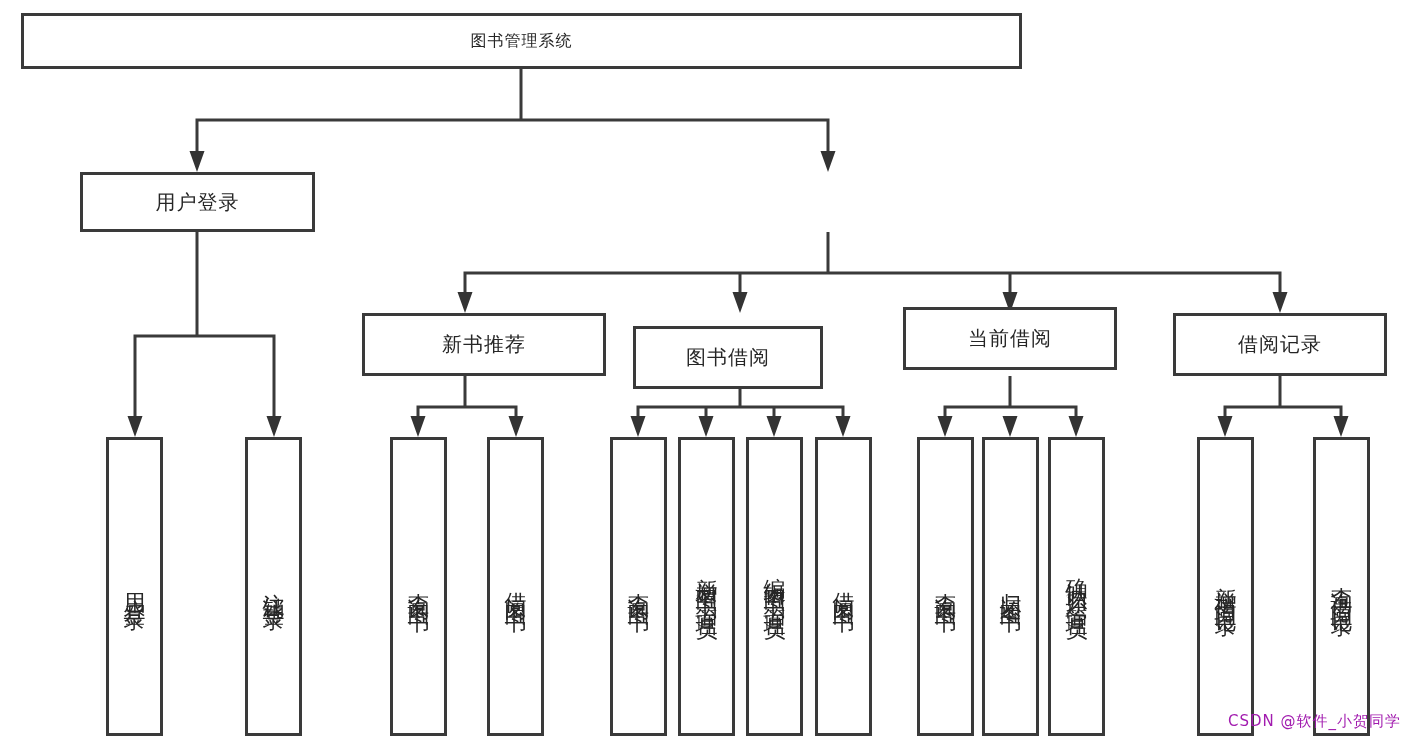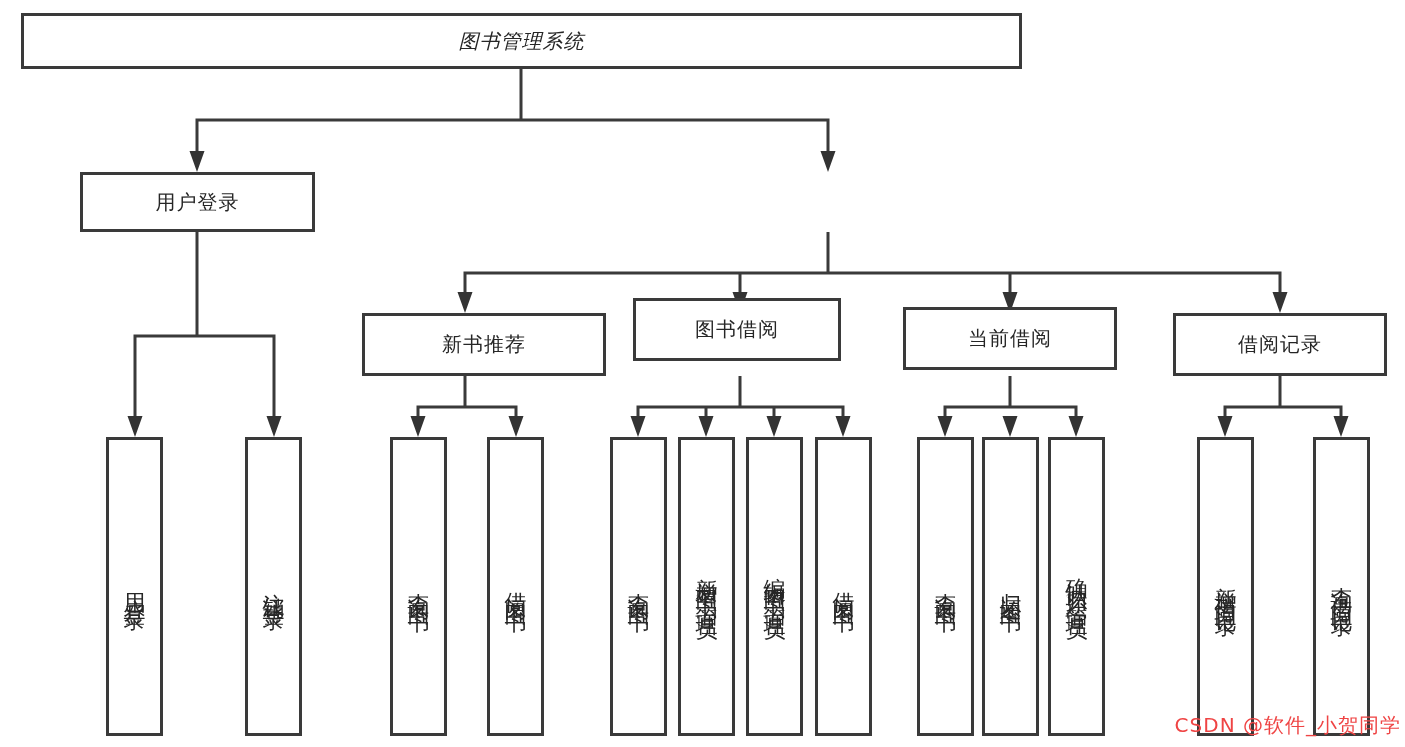--- a/index.html
+++ b/index.html
@@ -8,29 +8,29 @@
     font-family:"DejaVu Sans","Liberation Sans",sans-serif;
     color:#262626;overflow:hidden;
   }
   #connectors{position:absolute;left:0;top:0;width:1405px;height:747px;}
   .box{
     position:absolute;box-sizing:border-box;
     border:3px solid #3a3a3a;background:#ffffff;
     display:flex;align-items:center;justify-content:center;
   }
   .hlabel{font-size:20px;letter-spacing:1px;}
-  .root-label{font-size:20px;letter-spacing:1px;font-style:italic;}
+  .root-label{font-size:16px;letter-spacing:1px;}
   .leaf{
     writing-mode:vertical-rl;text-orientation:mixed;
     font-size:22px;letter-spacing:6px;line-height:1;
     white-space:nowrap;
   }
   .watermark{
     position:absolute;right:4px;top:712px;
-    color:#ef4444;font-size:20px;letter-spacing:1px;z-index:5;
+    color:#a21caf;font-size:15px;letter-spacing:1px;z-index:5;
   }
 </style>
 </head>
 <body>
 
 <div id="canvas">
 
   <svg id="connectors" viewBox="0 0 1405 747" xmlns="http://www.w3.org/2000/svg">
     <path fill="none" stroke="#3a3a3a" stroke-width="3" d="
       M521 69 L521 121
@@ -85,21 +85,21 @@
       M1068.5 416 L1083.5 416 L1076 437 Z
       M1217.5 416 L1232.5 416 L1225 437 Z
       M1333.5 416 L1348.5 416 L1341 437 Z"></path>
   </svg>
 
   <div class="box root-label" style="left:21px;top:13px;width:1001px;height:56px">图书管理系统</div>
 
   <div class="box hlabel" style="left:80px;top:172px;width:235px;height:60px">用户登录</div>
 
   <div class="box hlabel" style="left:362px;top:313px;width:244px;height:63px">新书推荐</div>
-  <div class="box hlabel" style="left:633px;top:298px;width:208px;height:63px">图书借阅</div>
+  <div class="box hlabel" style="left:633px;top:326px;width:190px;height:63px">图书借阅</div>
   <div class="box hlabel" style="left:903px;top:307px;width:214px;height:63px">当前借阅</div>
   <div class="box hlabel" style="left:1173px;top:313px;width:214px;height:63px">借阅记录</div>
 
   <div class="box leaf" style="left:106px;top:437px;width:57px;height:299px">用户登录</div>
   <div class="box leaf" style="left:245px;top:437px;width:57px;height:299px">注销登录</div>
 
   <div class="box leaf" style="left:390px;top:437px;width:57px;height:299px">查询图书</div>
   <div class="box leaf" style="left:487px;top:437px;width:57px;height:299px">借阅图书</div>
 
   <div class="box leaf" style="left:610px;top:437px;width:57px;height:299px">查询图书</div>

